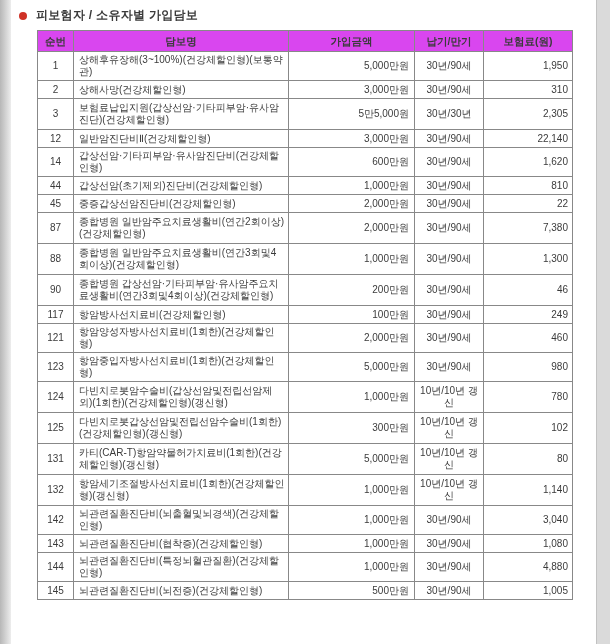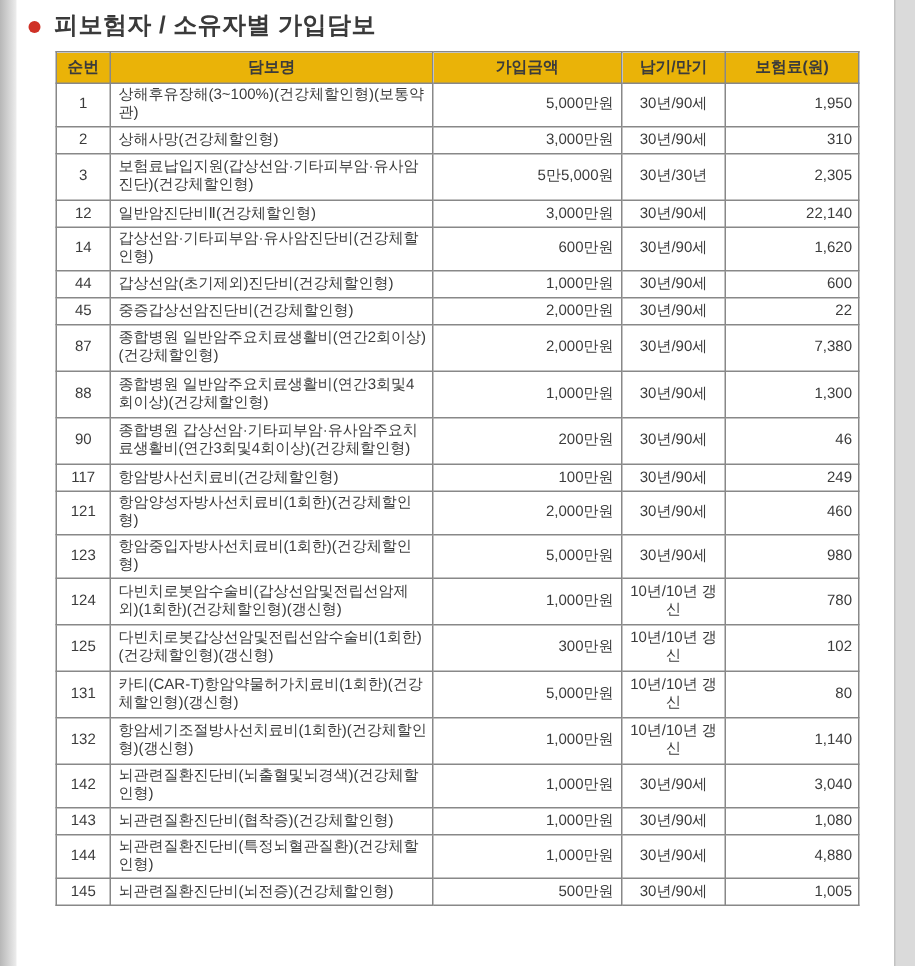--- a/index.html
+++ b/index.html
@@ -39,21 +39,21 @@
     padding: 7px 0 6px 19px;
   }
   .bullet {
     width: 8px; height: 8px;
     border-radius: 50%;
     background: #cf3126;
     margin-right: 9px;
     flex: 0 0 auto;
   }
   .title {
-    font-size: 16px;
+    font-size: 12px;
     font-weight: bold;
     color: #3a3a3a;
     letter-spacing: 0.3px;
   }
   table.coverage-table {
     margin-left: 37px;
     width: 535px;
     border-collapse: collapse;
     table-layout: fixed;
   }
@@ -63,21 +63,21 @@
     font-size: 10px;
     line-height: 12px;
     padding: 2px 3px;
     overflow: hidden;
   }
   .coverage-table th {
     font-weight: bold;
     font-size: 10.5px;
     text-align: center;
     padding: 4px 2px;
-    background: #eab308;
+    background: #d946ef;
   }
   td.c-no     { text-align: center; padding: 2px 1px; }
   td.c-name   { text-align: left; padding-left: 5px; word-break: break-all; }
   td.c-amount { text-align: right; padding-right: 5px; }
   td.c-term   { text-align: center; padding: 2px 1px; }
   td.c-premium{ text-align: right; padding-right: 4px; }
   tr.one-line td  { height: 13px; }
   tr.two-line td  { height: 26px; }
 </style>
 </head>
@@ -144,21 +144,21 @@
     <td class="c-name">갑상선암·기타피부암·유사암진단비(건강체할인형)</td>
     <td class="c-amount">600만원</td>
     <td class="c-term">30년/90세</td>
     <td class="c-premium">1,620</td>
   </tr>
           <tr class="one-line">
     <td class="c-no">44</td>
     <td class="c-name">갑상선암(초기제외)진단비(건강체할인형)</td>
     <td class="c-amount">1,000만원</td>
     <td class="c-term">30년/90세</td>
-    <td class="c-premium">600</td>
+    <td class="c-premium">810</td>
   </tr>
           <tr class="one-line">
     <td class="c-no">45</td>
     <td class="c-name">중증갑상선암진단비(건강체할인형)</td>
     <td class="c-amount">2,000만원</td>
     <td class="c-term">30년/90세</td>
     <td class="c-premium">22</td>
   </tr>
           <tr class="two-line">
     <td class="c-no">87</td>

